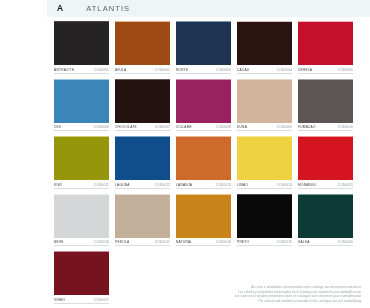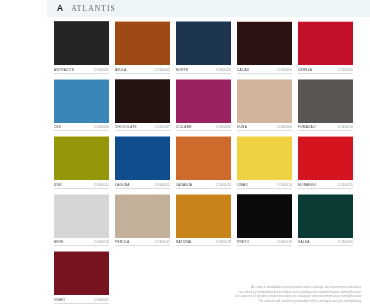--- a/index.html
+++ b/index.html
@@ -29,23 +29,22 @@
     font-size: 8.5px;
     font-weight: bold;
     color: #1b1b1b;
     letter-spacing: 0px;
     line-height: 1;
   }
   .header-title {
     font-size: 7.5px;
     color: #5d6266;
     letter-spacing: 1.1px;
-    margin-left: 8px;
+    margin-left: 23px;
     line-height: 1;
-    font-family: Liberation Serif, serif;
   }
 
   
   .grid {
     position: absolute;
     left: 54px; top: 21px;
     width: 312px;
   }
   .srow {
     display: flex;

